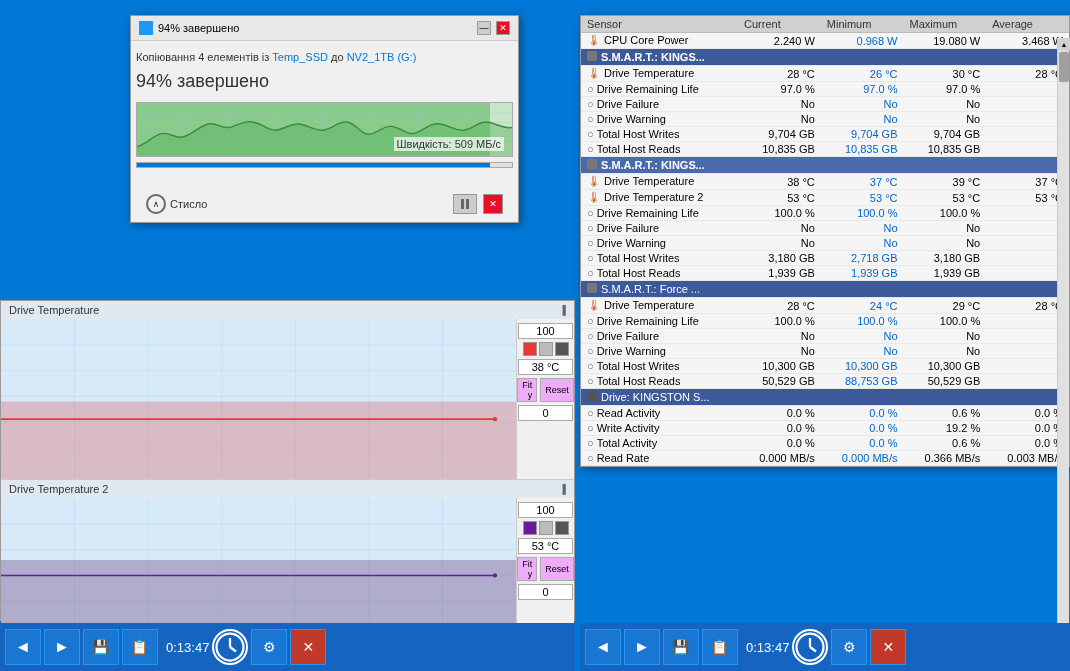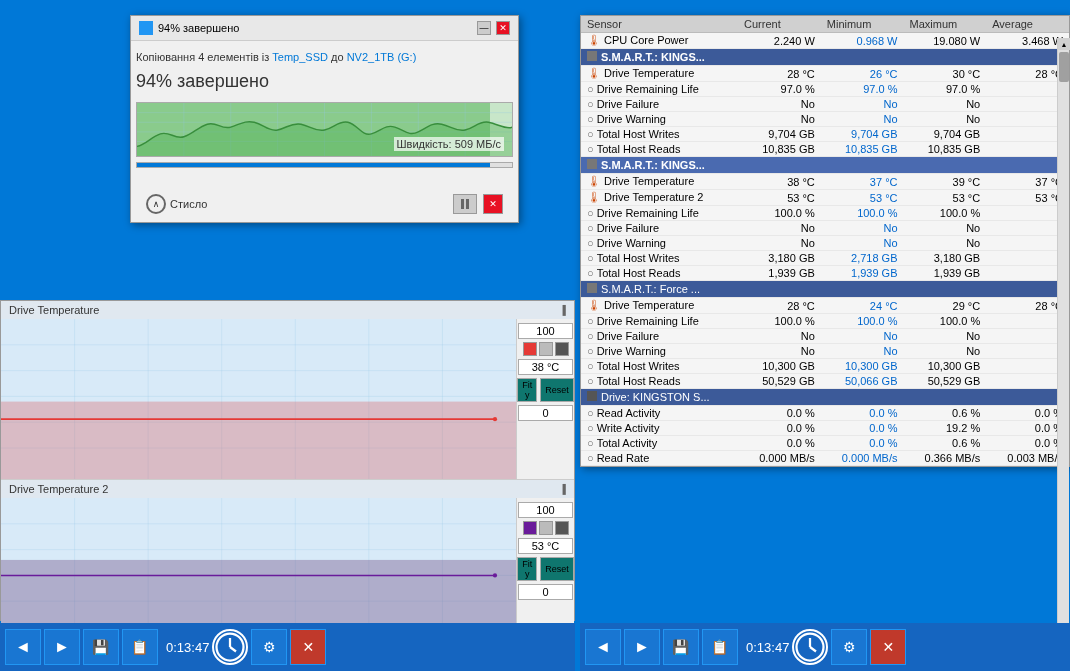--- a/index.html
+++ b/index.html
@@ -307,23 +307,24 @@
     }
     .color-swatch {
       width: 14px;
       height: 14px;
       display: inline-block;
       border: 1px solid #999;
     }
     .chart-btn {
       font-size: 9px;
       padding: 1px 4px;
-      background: #0f766e;
+      background: #f0abfc;
       border: 1px solid #aaa;
       cursor: pointer;
+      text-align: right;
     }
     .chart-controls-row {
       display: flex;
       align-items: center;
       gap: 2px;
     }
     .chart-zero-box {
       border: 1px solid #aaa;
       background: white;
       text-align: center;
@@ -676,21 +677,21 @@
       <td class="right">10,300 GB</td>
       <td class="right" style="color:#0066cc;">10,300 GB</td>
       <td class="right">10,300 GB</td>
       <td class="right"></td>
     </tr>
             <tr>
       <td>
         <span style="color:#666;margin-right:3px;">○</span>Total Host Reads
       </td>
       <td class="right">50,529 GB</td>
-      <td class="right" style="color:#0066cc;">50,066 GB</td>
+      <td class="right" style="color:#0066cc;">88,753 GB</td>
       <td class="right">50,529 GB</td>
       <td class="right"></td>
     </tr>
             <tr class="sensor-group-header4">
               <td colspan="5">
       <span style="display:inline-block;width:10px;height:10px;background:#555;margin-right:4px;"></span>Drive: KINGSTON S...
     </td>
             </tr>
             <tr>
       <td>

